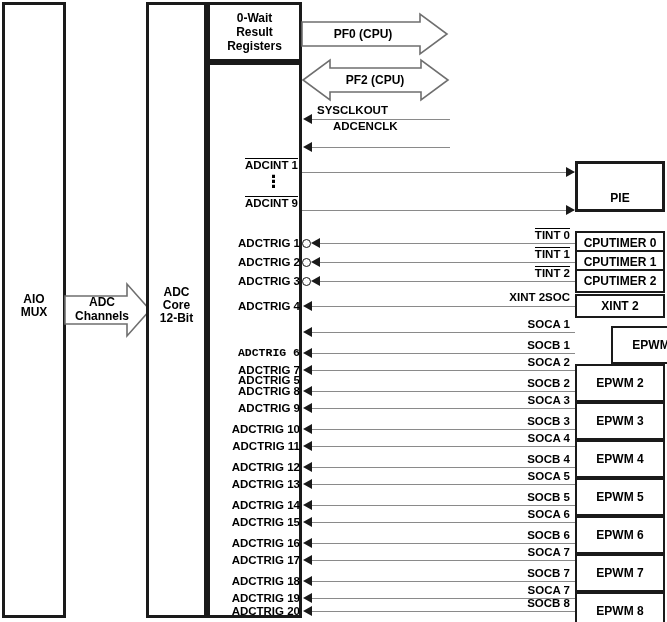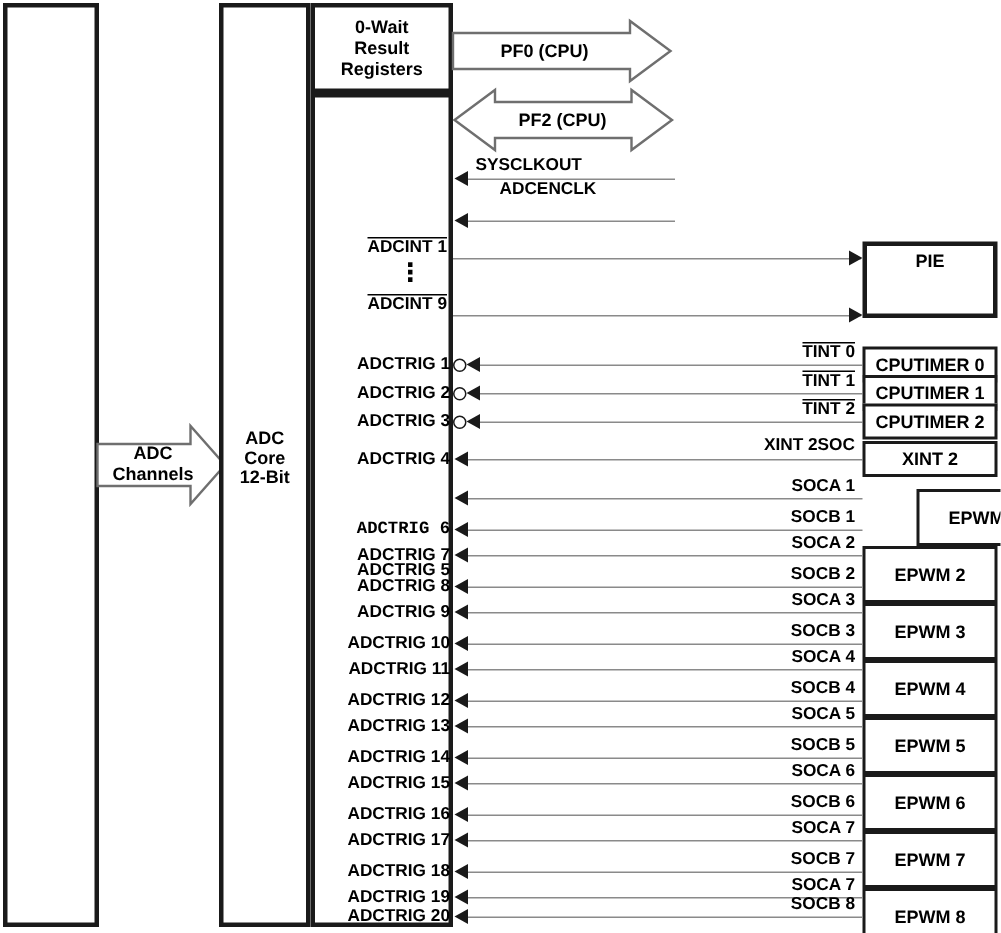--- a/index.html
+++ b/index.html
@@ -34,20 +34,24 @@
   svg.blockarrow path{fill:#fff;stroke:#6f6f6f;stroke-width:1.6;}
   .ba-label{position:absolute;font-size:12px;font-weight:bold;text-align:center;white-space:nowrap;}
 </style>
 </head>
 <body>
 
 <div id="diagram">
 
   <div class="box" style="left:2px;top:2px;width:64px;height:616px;">
   </div>
+  <div class="box-label" style="left:2px;width:64px;top:293px;">
+    <div>AIO</div>
+    <div>MUX</div>
+  </div>
 
   <svg class="blockarrow" style="left:65px;top:283px;width:86px;height:54px;" viewBox="0 0 86 54">
     <path d="M0,13 L62,13 L62,1 L85,27 L62,53 L62,41 L0,41 Z"></path>
   </svg>
   <div class="ba-label" style="left:66px;top:295px;width:72px;line-height:14px;">
     <div>ADC</div>
     <div>Channels</div>
   </div>
 
   <div class="box" style="left:146px;top:2px;width:61px;height:616px;">
@@ -104,21 +108,21 @@
     <span>⋮</span>
   </div>
 
   <div class="sig r" style="left:200px;top:196px;width:98px;">
     <span class="ovr">ADCINT 9</span>
   </div>
   <div class="line" style="left:302px;top:210px;width:272px;"></div>
   <div class="ah ah-right" style="left:566px;top:205px;"></div>
 
   <div class="box" style="left:575px;top:161px;width:90px;height:51px;"></div>
-  <div class="box-label" style="left:575px;width:90px;top:168px;">
+  <div class="box-label" style="left:575px;width:90px;top:192px;">
     <span>PIE</span>
   </div>
 
   <div class="sig r" style="left:195px;top:237px;width:105px;">
     <span>ADCTRIG 1</span>
   </div>
   <div class="bubble" style="left:302px;top:239px;"></div>
   <div class="line" style="left:320px;top:243px;width:255px;"></div>
   <div class="ah ah-left" style="left:311px;top:238px;"></div>
   <div class="sig r" style="left:470px;top:228px;width:100px;">

